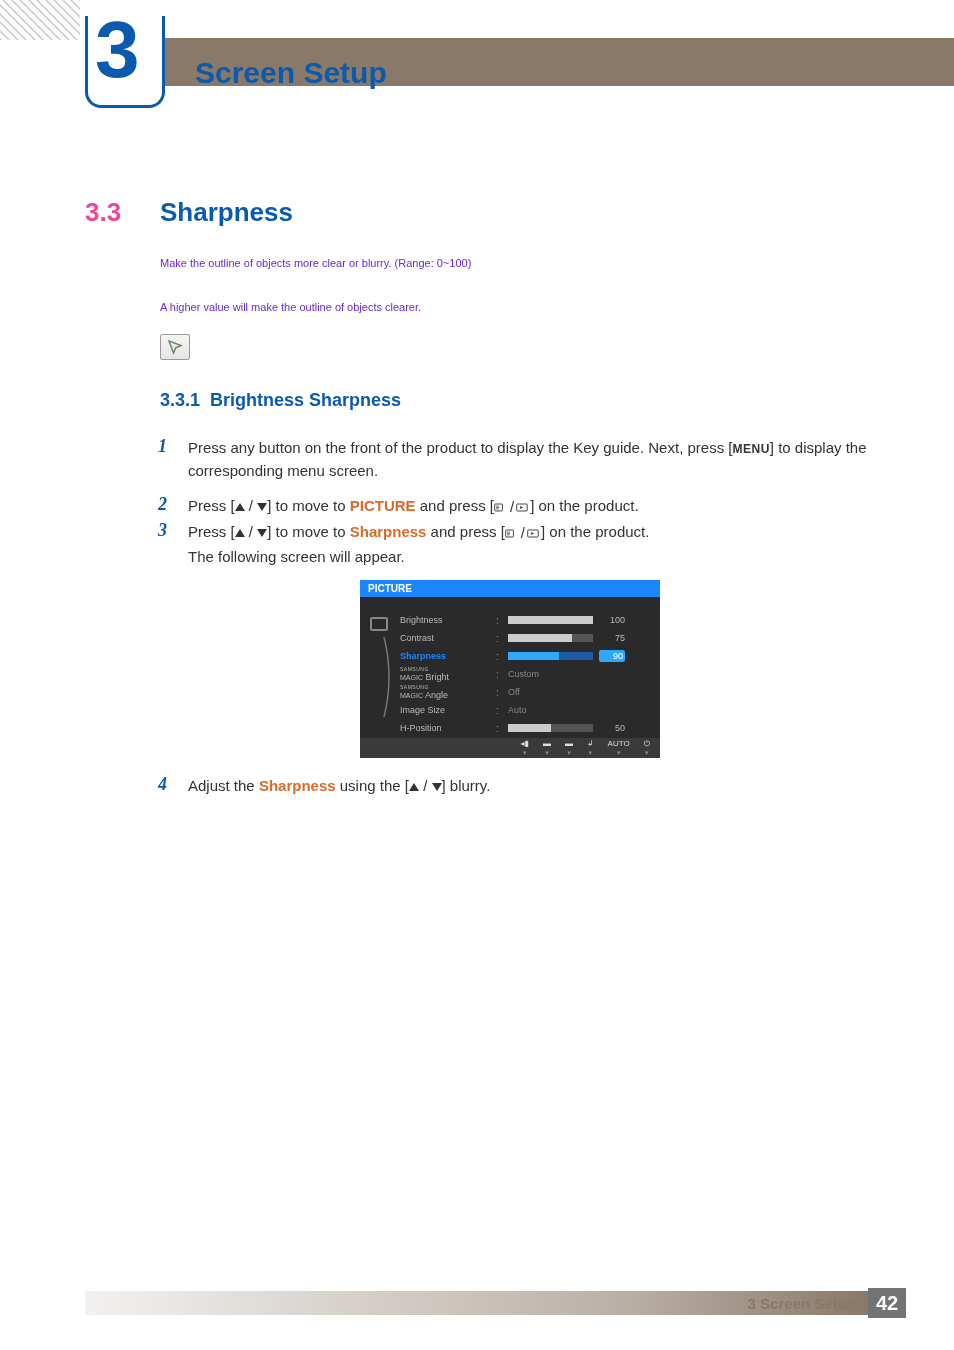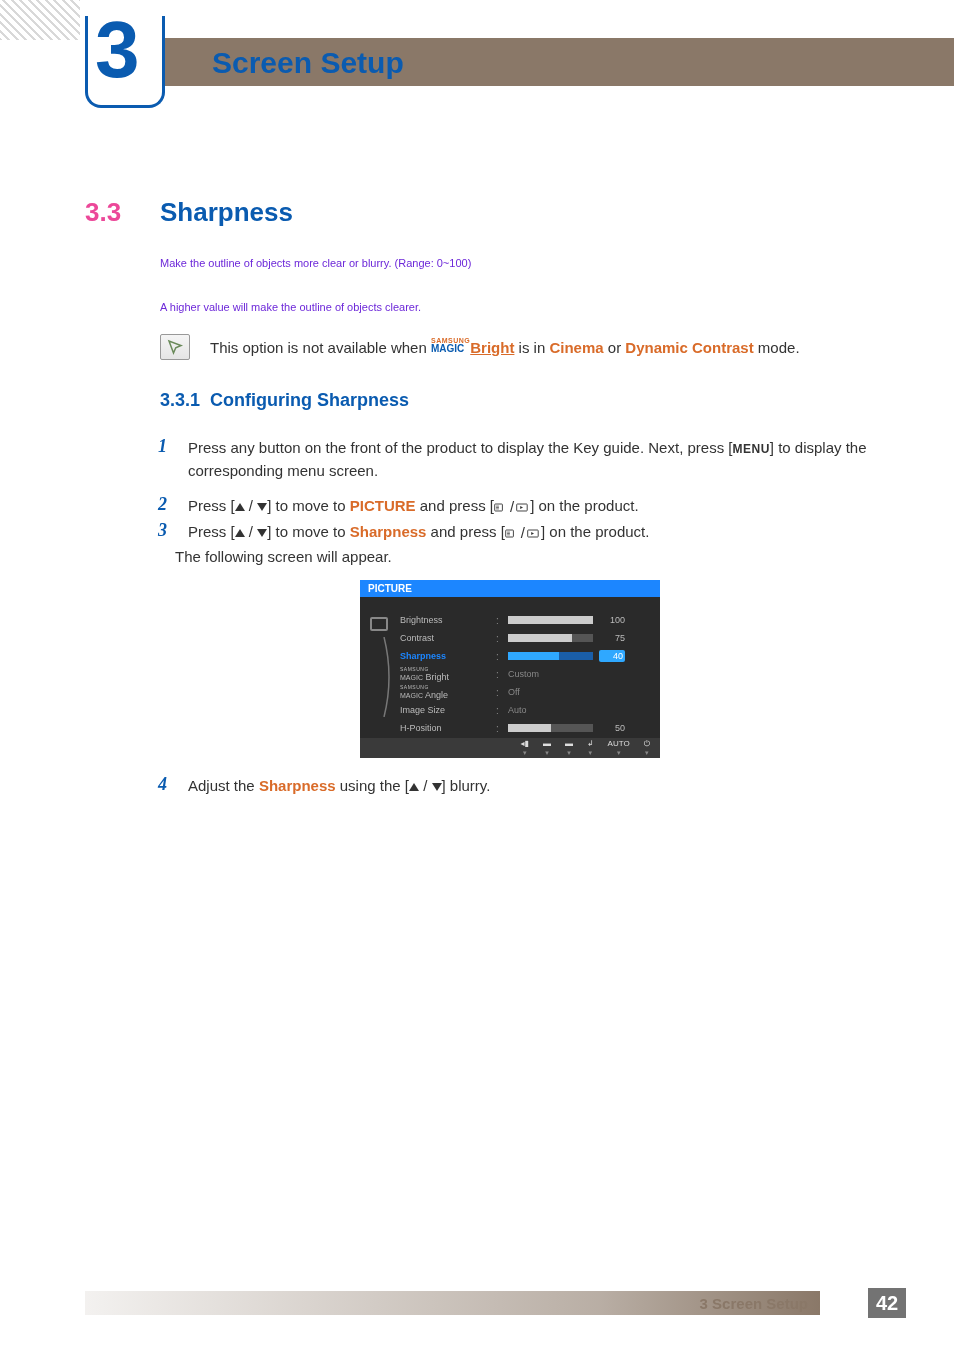--- a/index.html
+++ b/index.html
@@ -21,22 +21,22 @@
   .brown-bar { position: absolute; top: 38px; left: 85px; right: 0; height: 48px; background: #8a7868; }
   .chapter-box {
     position: absolute; top: 16px; left: 85px; width: 80px; height: 92px;
     background: #fff; border: 3px solid #0a5bb0; border-radius: 0 0 16px 16px; border-top: none;
   }
   .chapter-num {
     position: absolute; top: 10px; left: 95px;
     font: bold 80px/1 Arial; color: #0a5bb0;
   }
   .chapter-title {
-    position: absolute; top: 46px; left: 195px;
-    font: 600 30px Arial; color: #0a5bb0; margin-left: 17px;
+    position: absolute; top: 56px; left: 195px;
+    font: 600 30px Arial; color: #0a5bb0;
   }
   .sec-num { position: absolute; left: 85px; top: 197px; font: 600 26px Arial; color: #ec4899; text-align: center; }
   .sec-title { position: absolute; left: 160px; top: 197px; font: 600 26px Arial; color: #0a5bb0; }
   .body-text { position: absolute; left: 160px; right: 80px; font-size: 11px; color: #6d28d9; line-height: 1.45; }
   .p1 { top: 256px; }
   .p2 { top: 300px; }
   .note-row { position: absolute; top: 334px; left: 160px; right: 80px; display: flex; gap: 20px; align-items: center; font-size: 15px; }
   .note-icon {
     width: 30px; height: 26px; border: 1px solid #999; border-radius: 2px;
     background: linear-gradient(#f5f5f5, #e5e5e5);
@@ -47,21 +47,21 @@
   .orange-link { color: #d96b29; font-weight: 600; text-decoration: underline; }
   .magic-label { color: #0a5bb0; font-size: 10px; font-weight: bold; line-height: 0.9; display: inline-block; vertical-align: 1px; }
   .magic-label .s { color: #d96b29; display: block; font-size: 7px; letter-spacing: 0.5px; }
   .subsec { position: absolute; top: 390px; left: 160px; font: 600 18px Arial; color: #0a5bb0; }
   .step { position: absolute; left: 160px; right: 80px; font-size: 15px; line-height: 1.55; }
   .step-num { position: absolute; left: -2px; top: 0; font: italic 600 18px Georgia, serif; color: #0a5bb0; }
   .step-body { margin-left: 28px; }
   .step1 { top: 436px; }
   .step2 { top: 494px; }
   .step3 { top: 520px; }
-  .step3b { position: absolute; top: 548px; left: 175px; right: 80px; font-size: 15px; }
+  .step3b { position: absolute; top: 548px; left: 188px; right: 80px; font-size: 15px; }
   .step4 { top: 774px; }
   .tri-up { display: inline-block; width: 0; height: 0; border-left: 5px solid transparent; border-right: 5px solid transparent; border-bottom: 8px solid #333; vertical-align: 0; }
   .tri-down { display: inline-block; width: 0; height: 0; border-left: 5px solid transparent; border-right: 5px solid transparent; border-top: 8px solid #333; vertical-align: 0; }
   .menu-key { font: bold 12px Arial; letter-spacing: 0.5px; }
   .osd {
     position: absolute; top: 580px; left: 360px; width: 300px; height: 178px;
     background: #2a2a2a; border-radius: 2px; font-size: 10px; color: #bbb;
   }
   .osd-header { background: #1c86ff; color: #fff; padding: 3px 8px; font-size: 10px; font-weight: 600; }
   .osd-body { position: relative; padding: 14px 10px 0 40px; }
@@ -89,21 +89,21 @@
   .osd-magic .sam { display: block; font-size: 5px; letter-spacing: 0.5px; }
   .osd-scroll { text-align: center; color: #888; font-size: 10px; }
   .osd-footer {
     position: absolute; bottom: 0; left: 0; right: 0; height: 20px; background: #3a3a3a;
     display: flex; justify-content: flex-end; align-items: flex-start; gap: 14px; padding: 2px 10px 0;
   }
   .osd-btn { font-size: 8px; color: #ddd; text-align: center; line-height: 1; }
   .osd-btn .arrow-down { display: block; font-size: 7px; color: #888; margin-top: 1px; }
   .footer-bar {
     position: absolute; bottom: 32px; left: 85px; right: 48px; height: 30px;
-    display: flex; align-items: center; gap: 48px;
+    display: flex; align-items: center;
   }
   .footer-gradient {
     flex: 1; height: 24px;
     background: linear-gradient(to right, rgba(138,120,104,0.1), rgba(138,120,104,0.6) 70%, #8a7868);
     display: flex; justify-content: flex-end; align-items: center; padding-right: 12px;
     color: #8a7868; font-weight: 600; font-size: 15px;
   }
   .page-box {
     width: 38px; height: 30px; background: #737373; color: #fff; font: bold 20px Arial;
     display: flex; align-items: center; justify-content: center;
@@ -125,27 +125,24 @@
 
 <div class="body-text p1">Make the outline of objects more clear or blurry. (Range: 0~100)</div>
 <div class="body-text p2">A higher value will make the outline of objects clearer.</div>
 
 <div class="note-row">
   <div class="note-icon">
     <svg viewBox="0 0 24 24">
         <path fill="none" stroke="#6a8a5a" stroke-width="2" d="M4 4l6 16 3-7 7-3z"></path>
       </svg>
   </div>
-  <div>
-    <span>This option is not available when </span><span class="magic-label"><span class="s">SAMSUNG</span><span>MAGIC</span></span><span class="orange-link">Bright</span><span> is in </span><span class="orange">Cinema</span><span> or </span><span class="orange">Dynamic Contrast</span><span> mode.</span>
-  </div>
 </div>
 
 <div class="subsec">
-  <span>3.3.1</span>&nbsp;&nbsp;<span>Configuring Sharpness</span>
+  <span>3.3.1</span>&nbsp;&nbsp;<span>Brightness Sharpness</span>
 </div>
 
 <div class="step step1">
   <span class="step-num">1</span>
   <div class="step-body">
     <span>Press any button on the front of the product to display the Key guide. Next, press [</span><span class="menu-key">MENU</span><span>] to display the corresponding menu screen.</span>
   </div>
 </div>
 
 <div class="step step2">
@@ -199,21 +196,21 @@
           <div class="fill" style="width:75%"></div>
         </div>
       <div class="osd-val">75</div>
     </div>
     <div class="osd-row">
       <div class="osd-label sel">Sharpness</div>
         <div class="osd-colon">:</div>
       <div class="osd-bar sel">
           <div class="fill" style="width:60%"></div>
         </div>
-      <div class="osd-val sel">40</div>
+      <div class="osd-val sel">90</div>
     </div>
     <div class="osd-row">
       <div class="osd-label"><span class="osd-magic"><span class="sam">SAMSUNG</span><span>MAGIC</span></span><span> Bright</span></div>
         <div class="osd-colon">:</div>
       <div class="osd-text">Custom</div>
     </div>
     <div class="osd-row">
       <div class="osd-label"><span class="osd-magic"><span class="sam">SAMSUNG</span><span>MAGIC</span></span><span> Angle</span></div>
         <div class="osd-colon">:</div>
       <div class="osd-text">Off</div>

